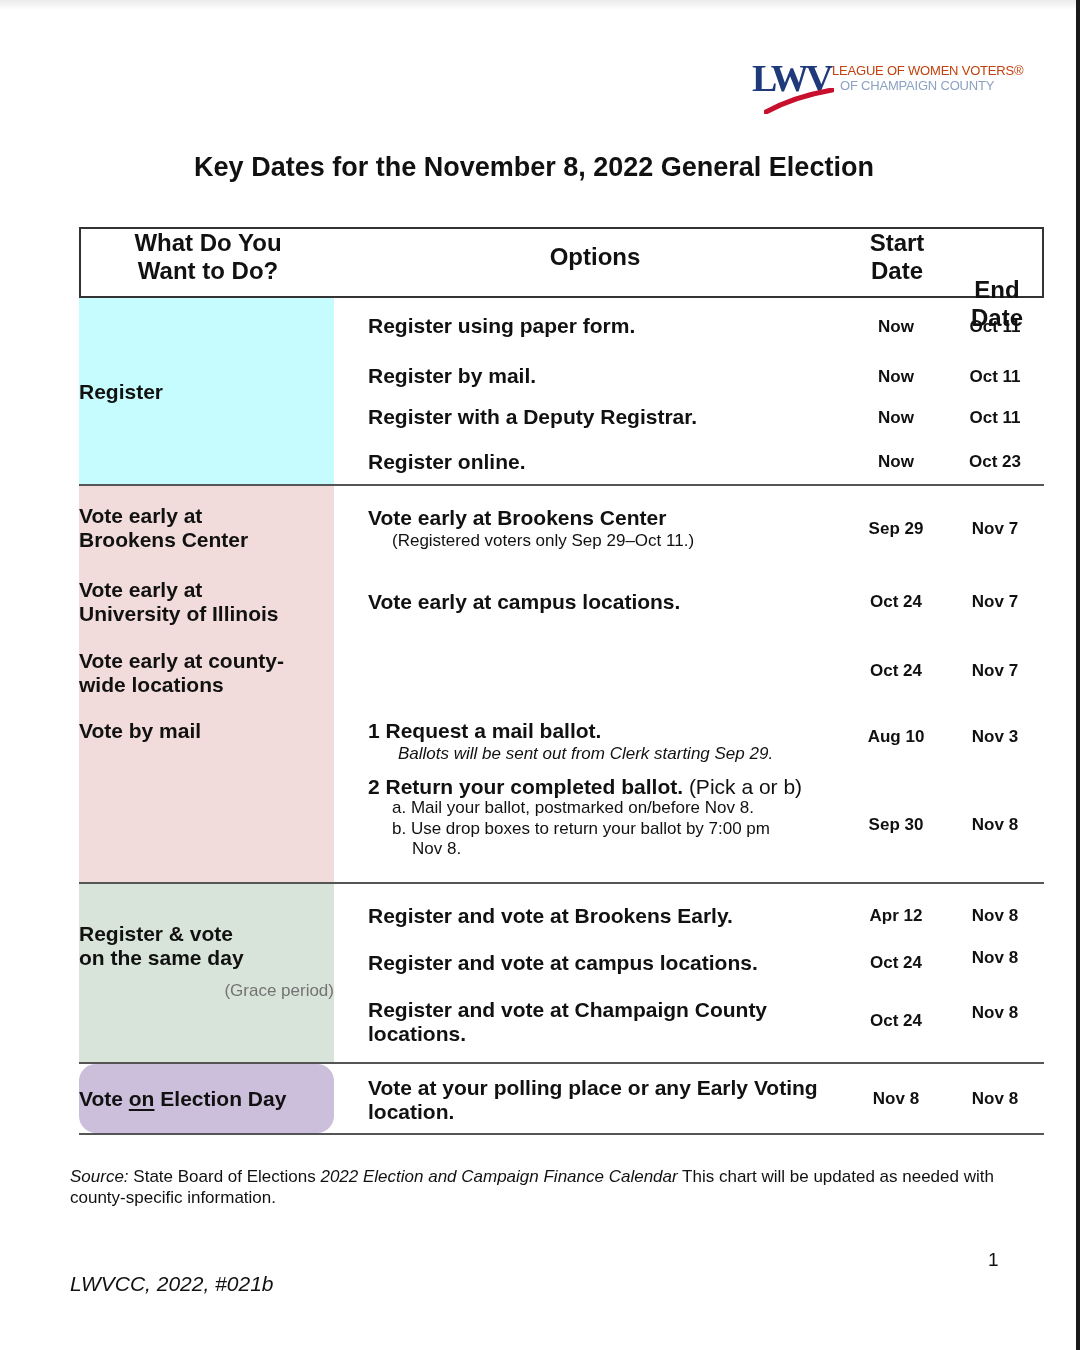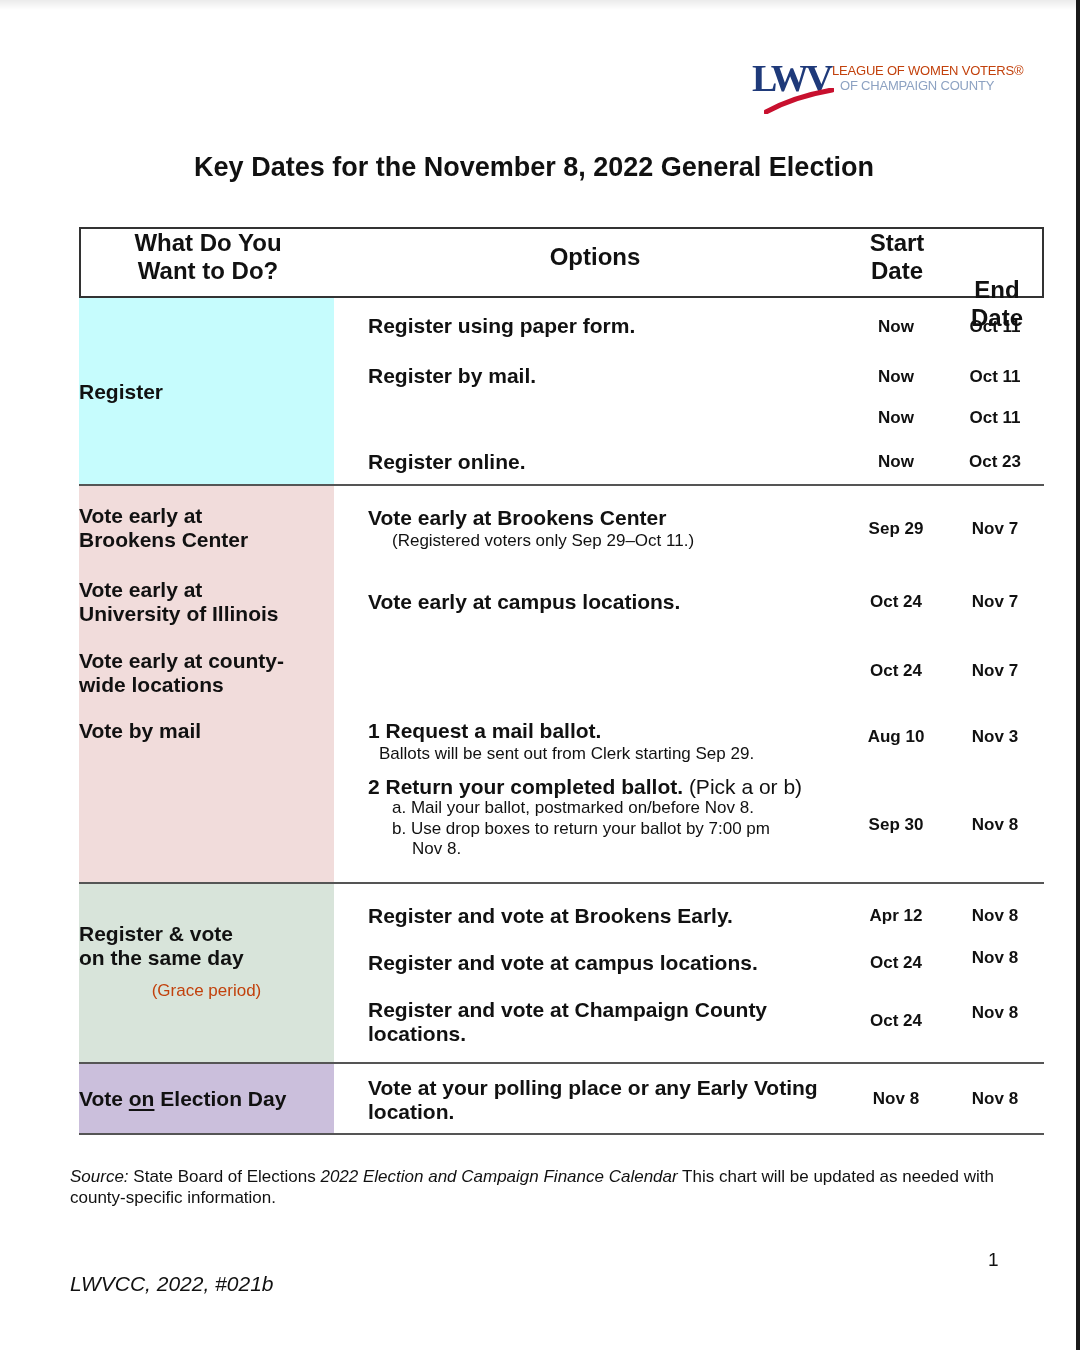--- a/index.html
+++ b/index.html
@@ -30,36 +30,36 @@
     justify-content: center; text-align: center; font-weight: bold; font-size: 24px; line-height: 28px; }
   .th-what { left: 0; width: 254px; }
   .th-opt { left: 254px; width: 520px; }
   .th-start { left: 770px; width: 92px; }
   .th-end { left: 870px; width: 92px; margin-top: 47px; }
 
   .section { position: relative; border-bottom: 2px solid #555; }
   .cat { position: absolute; left: 0; top: 0; bottom: 0; width: 255px; }
   .cat-text { position: absolute; left: 0; width: 255px; text-align: left; font-weight: bold;
     font-size: 21px; line-height: 24px; color: #111; }
-  .cat-sub { position: absolute; left: 0; width: 255px; text-align: center; font-size: 17px; color: #c2410c; }
+  .cat-sub { position: absolute; left: 0; width: 255px; text-align: right; font-size: 17px; color: #737373; }
 
   .opt { position: absolute; left: 289px; font-weight: bold; font-size: 21px; line-height: 24px; color: #111; }
   .opt-note { position: absolute; font-size: 17px; line-height: 20px; color: #111; font-weight: normal; }
   .date { position: absolute; width: 80px; text-align: center; font-weight: bold; font-size: 17px; color: #111; }
   .d-start { left: 777px; }
   .d-end { left: 876px; }
 
   .sec-register { height: 188px; }
   .sec-register .cat { background: #c6fcfd; }
   .sec-early { height: 398px; }
   .sec-early .cat { background: #f1dcdb; }
   .sec-sameday { height: 180px; }
   .sec-sameday .cat { background: #d8e4da; }
   .sec-eday { height: 71px; }
-  .sec-eday .cat { background: #cbbfdc; }
+  .sec-eday .cat { background: #cbbfdc; border-radius: 17px; }
   .u { text-decoration: underline; text-underline-offset: 3px; }
 
   .source { position: absolute; left: 70px; top: 1166px; width: 940px; font-size: 17px; line-height: 21px; color: #111; }
   .source i { font-style: italic; }
   .pagenum { position: absolute; left: 988px; top: 1249px; font-size: 19px; color: #111; }
   .docid { position: absolute; left: 70px; top: 1272px; font-size: 21px; font-style: italic; color: #111; }
 </style>
 </head>
 <body>
 
@@ -97,20 +97,21 @@
       <div class="cat-text" style="top:82px;">Register</div>
     </div>
     <div class="opt" style="top:16px;">Register using paper form.</div>
     <div class="date d-start" style="top:19px;">Now</div>
     <div class="date d-end" style="top:19px;">Oct 11</div>
 
     <div class="opt" style="top:66px;">Register by mail.</div>
     <div class="date d-start" style="top:69px;">Now</div>
     <div class="date d-end" style="top:69px;">Oct 11</div>
 
+    <div class="opt" style="top:107px;">Register with a Deputy Registrar.</div>
     <div class="date d-start" style="top:110px;">Now</div>
     <div class="date d-end" style="top:110px;">Oct 11</div>
 
     <div class="opt" style="top:152px;">Register online.</div>
     <div class="date d-start" style="top:154px;">Now</div>
     <div class="date d-end" style="top:154px;">Oct 23</div>
   </div>
 
   <div class="section sec-early">
     <div class="cat">
@@ -132,21 +133,21 @@
     <div class="date d-end" style="top:33px;">Nov 7</div>
 
     <div class="opt" style="top:104px;">Vote early at campus locations.</div>
     <div class="date d-start" style="top:106px;">Oct 24</div>
     <div class="date d-end" style="top:106px;">Nov 7</div>
 
     <div class="date d-start" style="top:175px;">Oct 24</div>
     <div class="date d-end" style="top:175px;">Nov 7</div>
 
     <div class="opt" style="top:233px;">1 Request a mail ballot.</div>
-    <div class="opt-note" style="left:300px; top:258px;">Ballots will be sent out from Clerk starting Sep 29.</div>
+    <div class="opt-note" style="left:319px; top:258px;font-style:italic;">Ballots will be sent out from Clerk starting Sep 29.</div>
     <div class="date d-start" style="top:241px;">Aug 10</div>
     <div class="date d-end" style="top:241px;">Nov 3</div>
 
     <div class="opt" style="top:289px;"><span>2 Return your completed ballot.</span><span style="font-weight:normal;"> (Pick a or b)</span></div>
     <div class="opt-note" style="left:313px; top:312px;">a. Mail your ballot, postmarked on/before Nov 8.</div>
     <div class="opt-note" style="left:313px; top:333px;">b. Use drop boxes to return your ballot by 7:00 pm</div>
     <div class="opt-note" style="left:333px; top:353px;">Nov 8.</div>
     <div class="date d-start" style="top:329px;">Sep 30</div>
     <div class="date d-end" style="top:329px;">Nov 8</div>
   </div>

